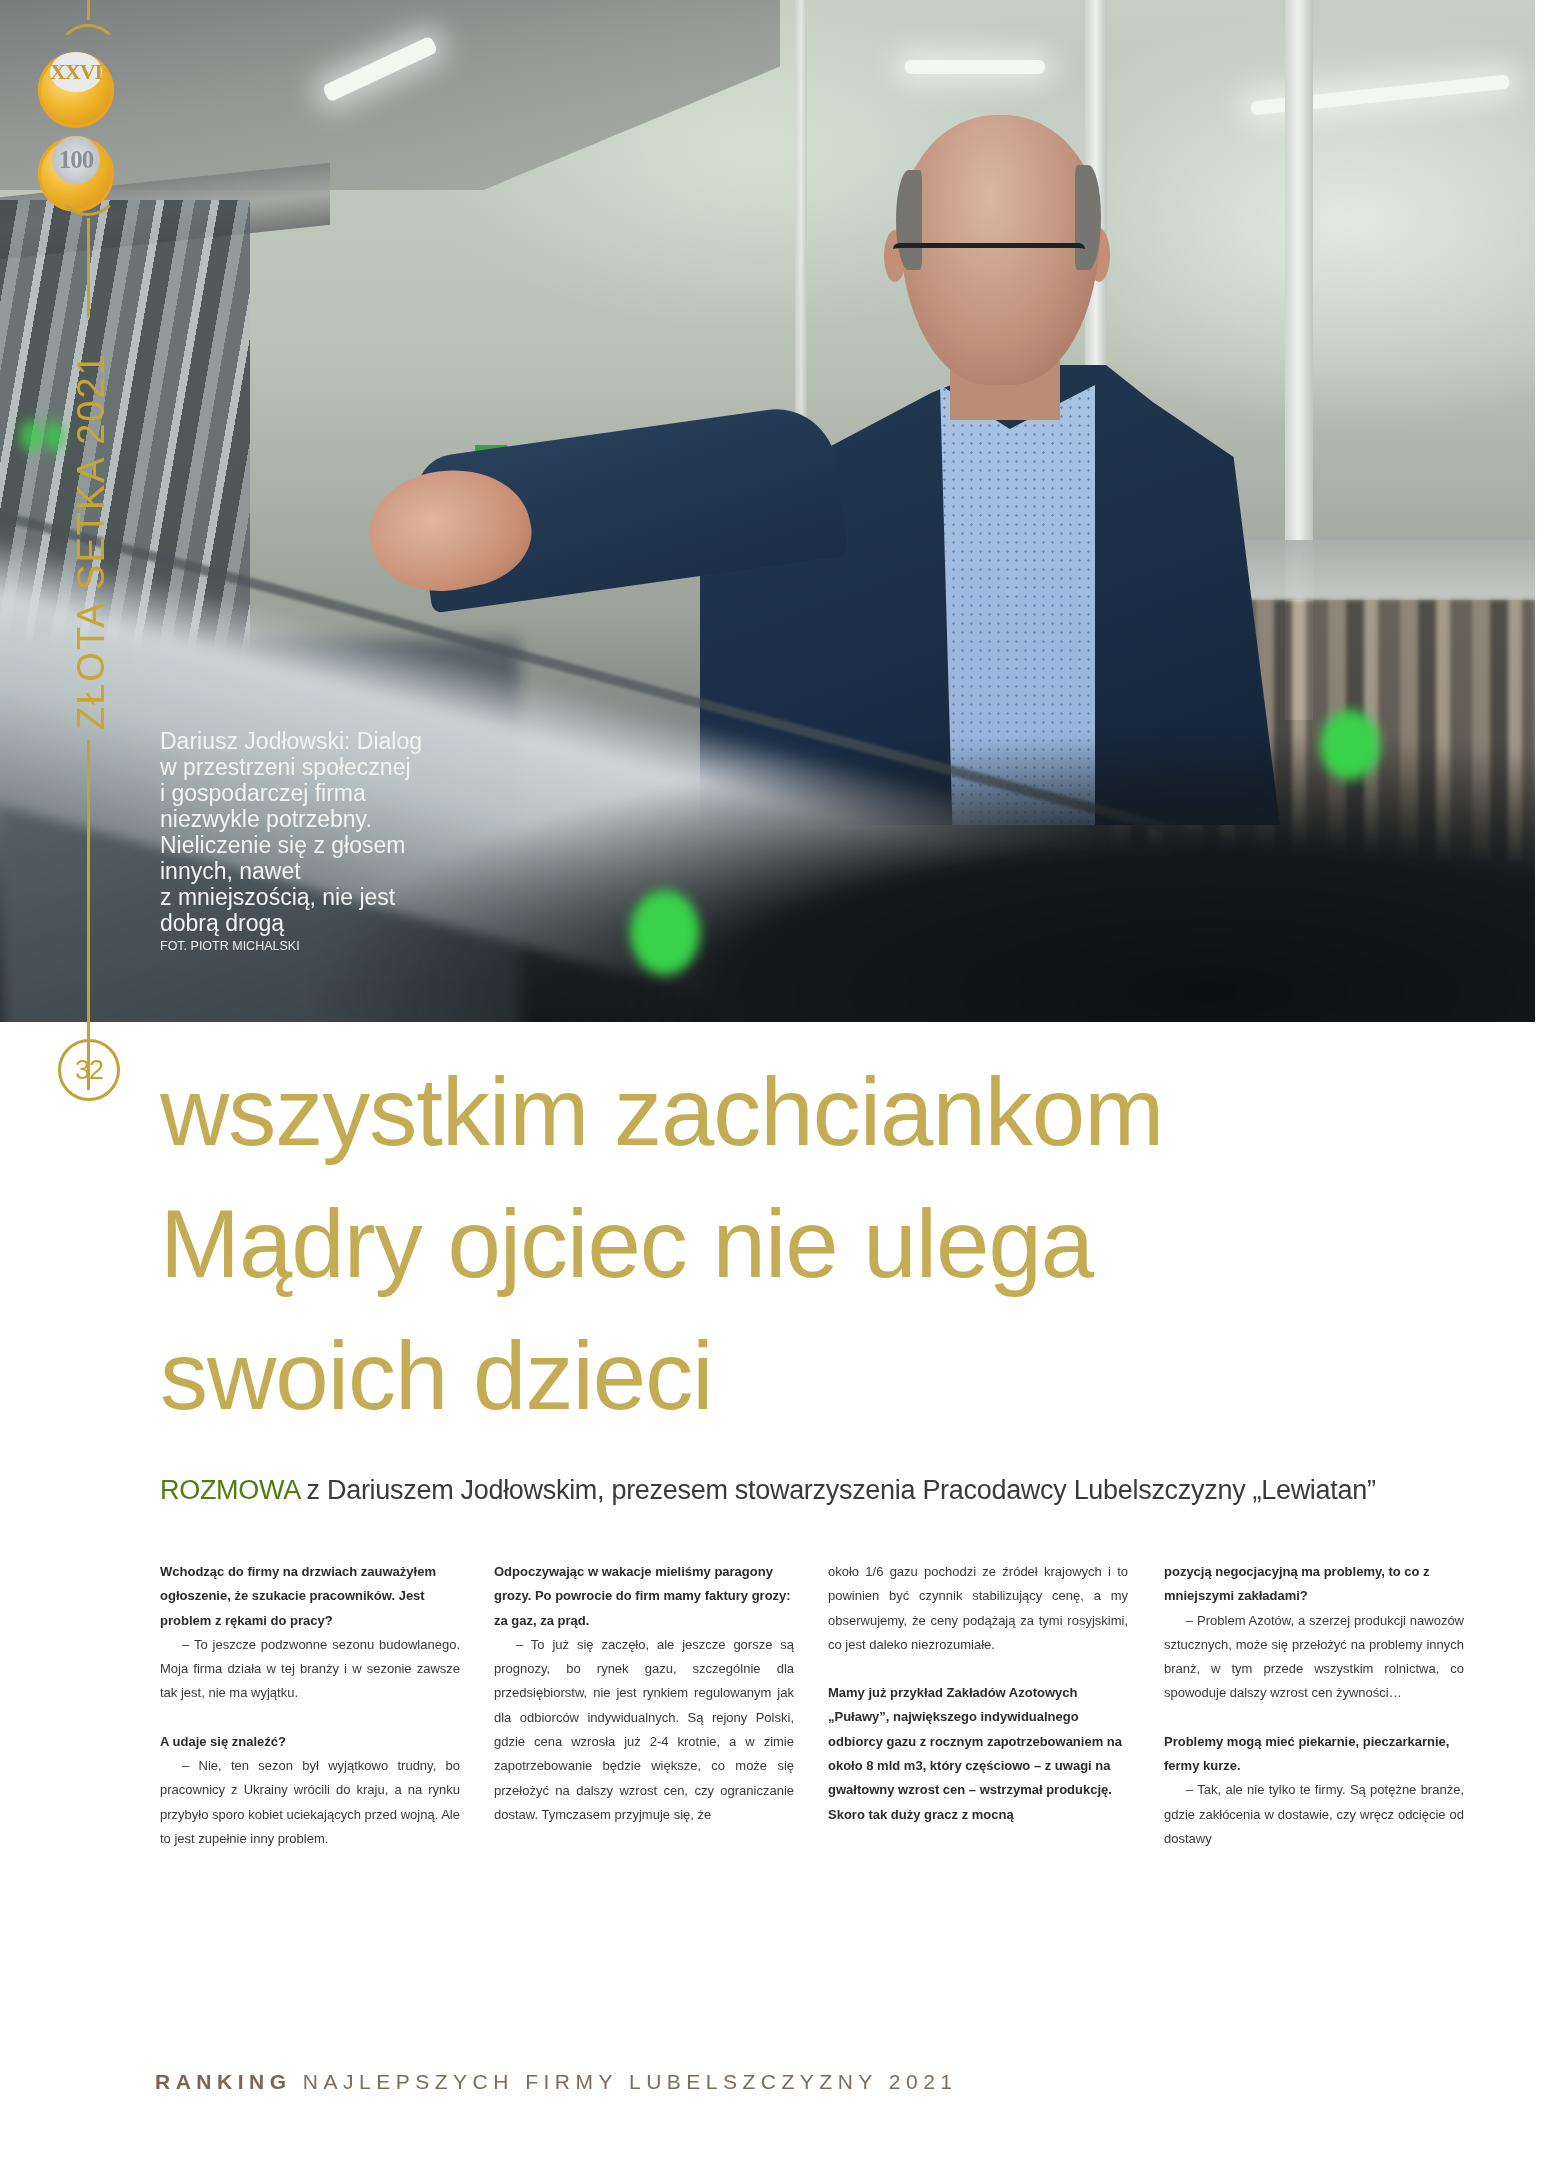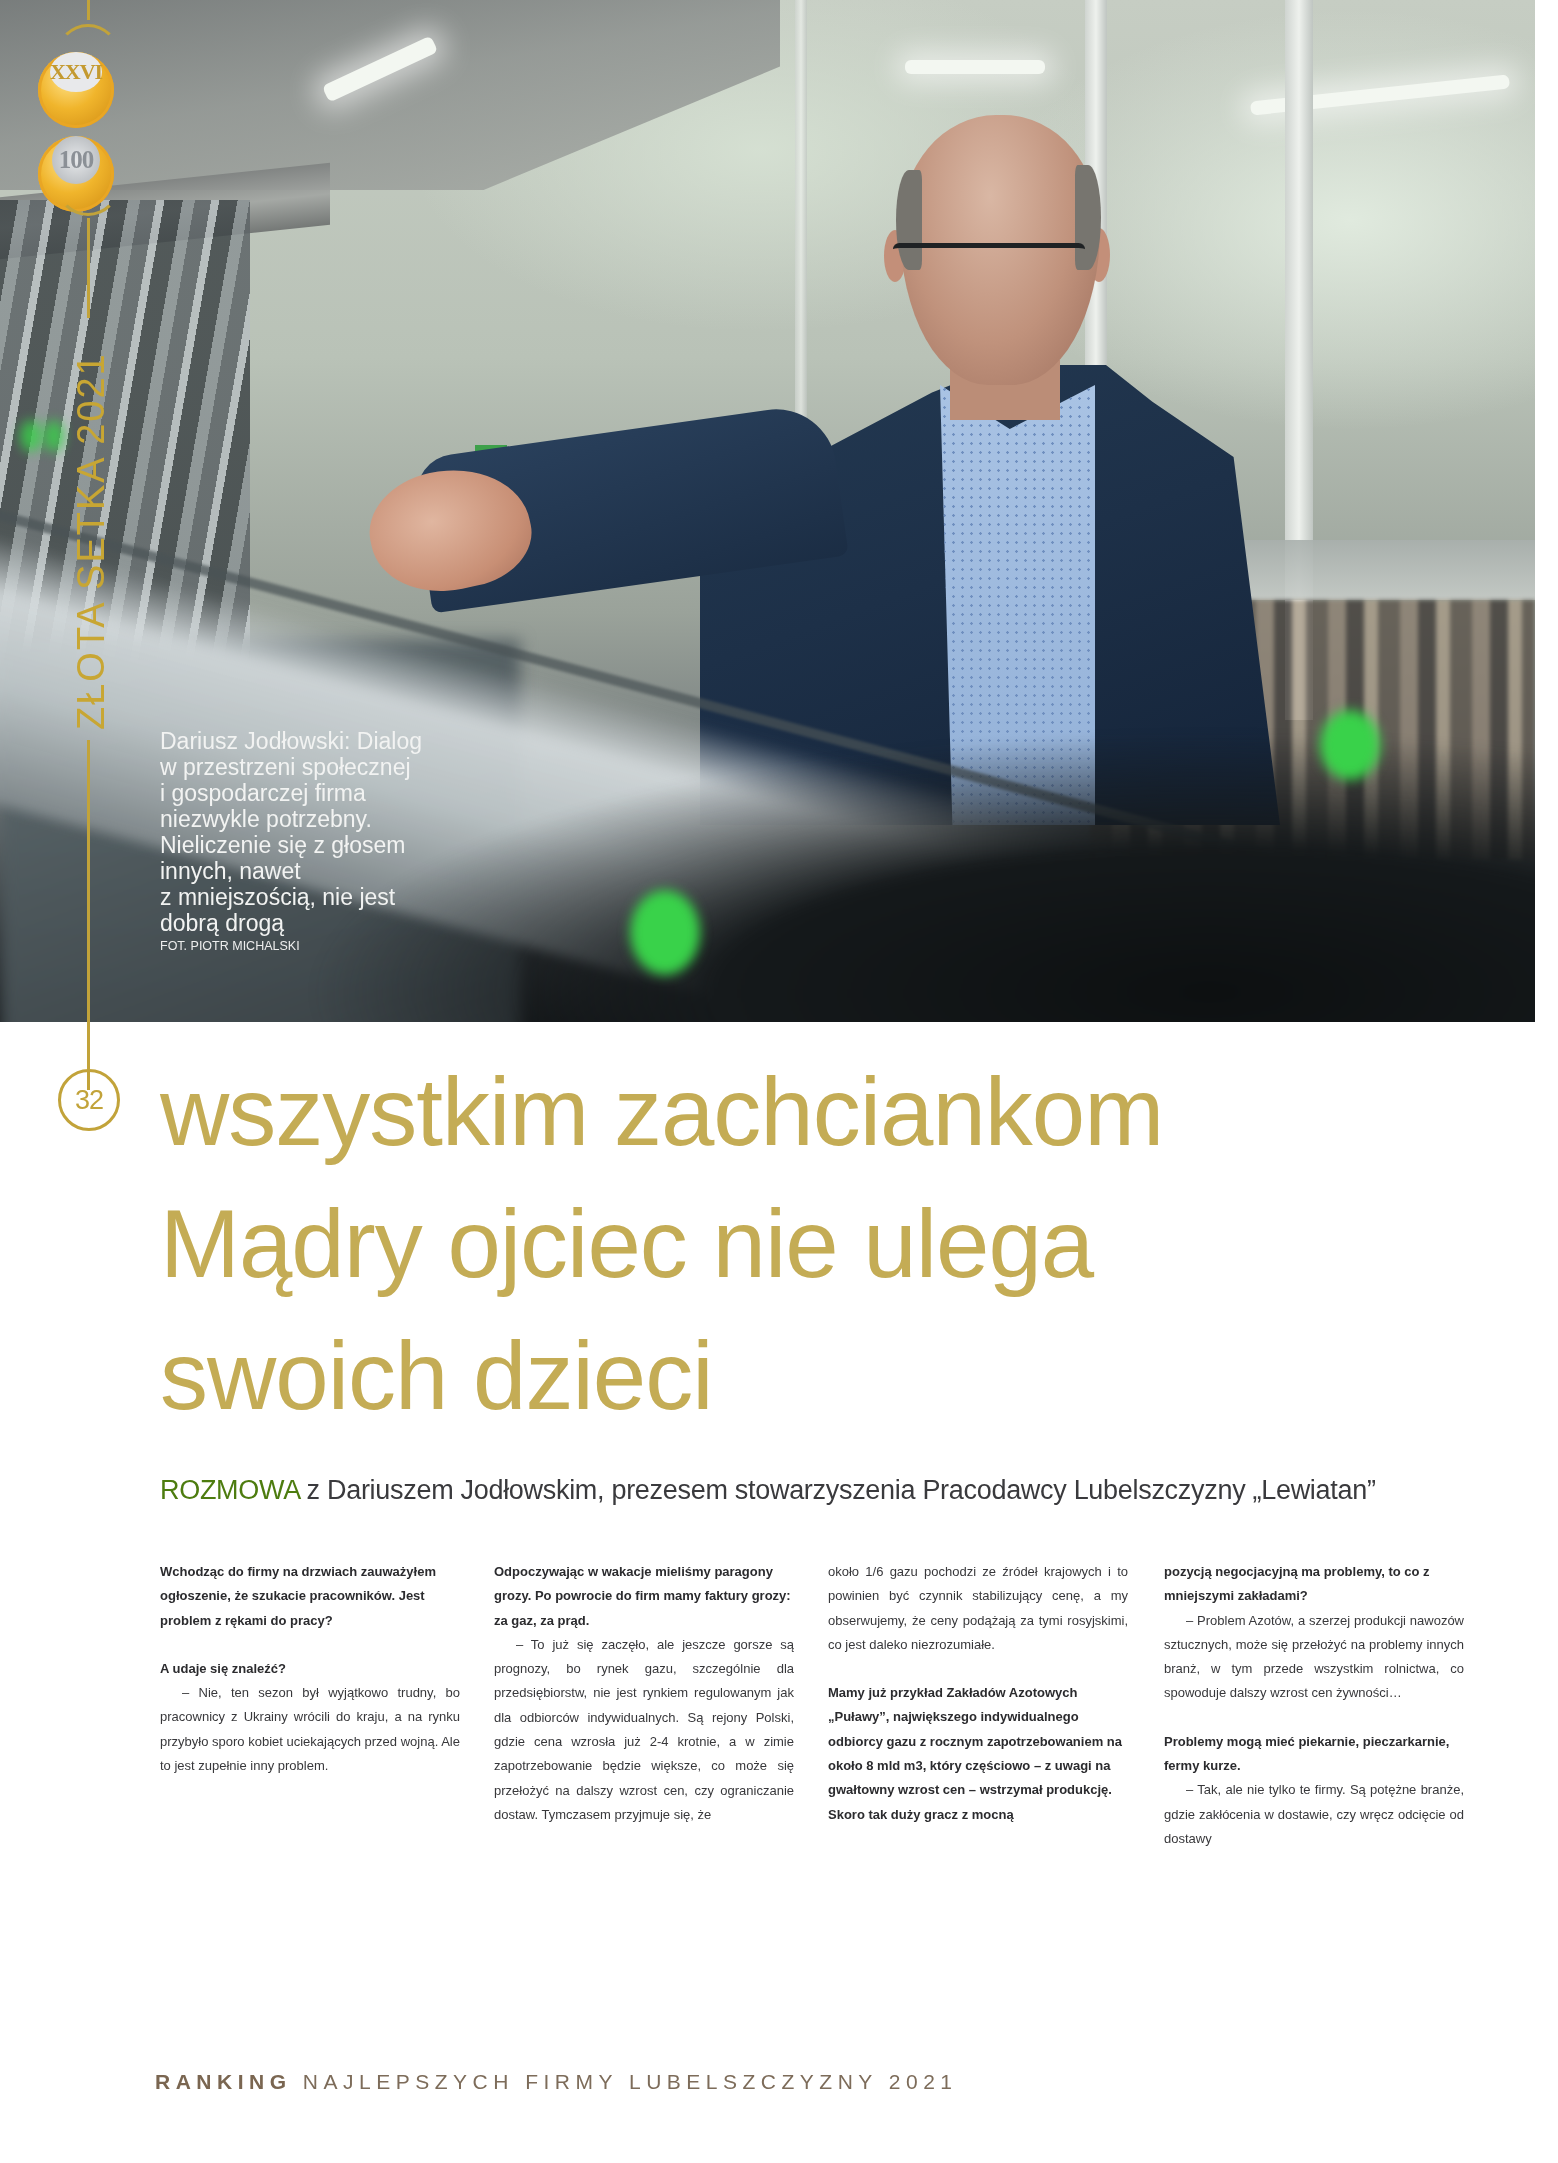--- a/index.html
+++ b/index.html
@@ -71,21 +71,21 @@
   .medal-arc.bot { border-bottom-color:#c2a33a; }
 
   .vertical-label {
     position:absolute; left:70px; top:730px; transform-origin: 0 0; transform: rotate(-90deg);
     color:#c8a633; font-size:38px; letter-spacing:2px; font-weight:300; white-space:nowrap;
   }
 
   .caption { position:absolute; left:160px; top:728px; width:290px; color:#f2f3f2; font-size:23px; line-height:26px; }
   .caption .credit { font-size:12.5px; line-height:16px; text-transform:uppercase; letter-spacing:0; margin-top:2px; color:#eeeeee; }
 
-  .page-circle { position:absolute; left:58px; top:1069px; width:62px; height:62px; border:3px solid #c2a33a; border-radius:50%;
+  .page-circle { position:absolute; left:58px; top:1039px; width:62px; height:62px; border:3px solid #c2a33a; border-radius:50%;
     display:flex; align-items:center; justify-content:center; color:#c2a33a; font-size:27px; letter-spacing:-1px; font-weight:300; }
 
   
   .title { position:absolute; left:160px; top:1046px; width:1300px; color:#c4ac55; font-size:96px; line-height:132px; font-weight:300; letter-spacing:-1px; }
   .title div { white-space:nowrap; }
 
   .lead { position:absolute; left:160px; top:1475px; font-size:27px; color:#3a3a3d; white-space:nowrap; letter-spacing:-0.3px; }
   .lead .kicker { color:#4d7c0f; font-weight:normal; }
 
   
@@ -169,20 +169,21 @@
   <div>Mądry ojciec nie ulega</div>
   <div>swoich dzieci</div>
 </h1>
 
 <div class="lead">
   <span class="kicker">ROZMOWA</span><span> z Dariuszem Jodłowskim, prezesem stowarzyszenia Pracodawcy Lubelszczyzny „Lewiatan”</span>
 </div>
 
 <div class="col" style="left:160px;">
   <p class="q">Wchodząc do firmy na drzwiach zauważyłem ogłoszenie, że szukacie pracowników. Jest problem z rękami do pracy?</p>
+  <p class="a">– To jeszcze podzwonne sezonu budowlanego. Moja firma działa w tej branży i w sezonie zawsze tak jest, nie ma wyjątku.</p>
   <div class="gap"></div>
   <p class="q">A udaje się znaleźć?</p>
   <p class="a">– Nie, ten sezon był wyjątkowo trudny, bo pracownicy z Ukrainy wrócili do kraju, a na rynku przybyło sporo kobiet uciekających przed wojną. Ale to jest zupełnie inny problem.</p>
 </div>
 
 <div class="col" style="left:494px;">
   <p class="q">Odpoczywając w wakacje mieliśmy paragony grozy. Po powrocie do firm mamy faktury grozy: za gaz, za prąd.</p>
   <p class="a">– To już się zaczęło, ale jeszcze gorsze są prognozy, bo rynek gazu, szczególnie dla przedsiębiorstw, nie jest rynkiem regulowanym jak dla odbiorców indywidualnych. Są rejony Polski, gdzie cena wzrosła już 2-4 krotnie, a w zimie zapotrzebowanie będzie większe, co może się przełożyć na dalszy wzrost cen, czy ograniczanie dostaw. Tymczasem przyjmuje się, że</p>
 </div>
 

